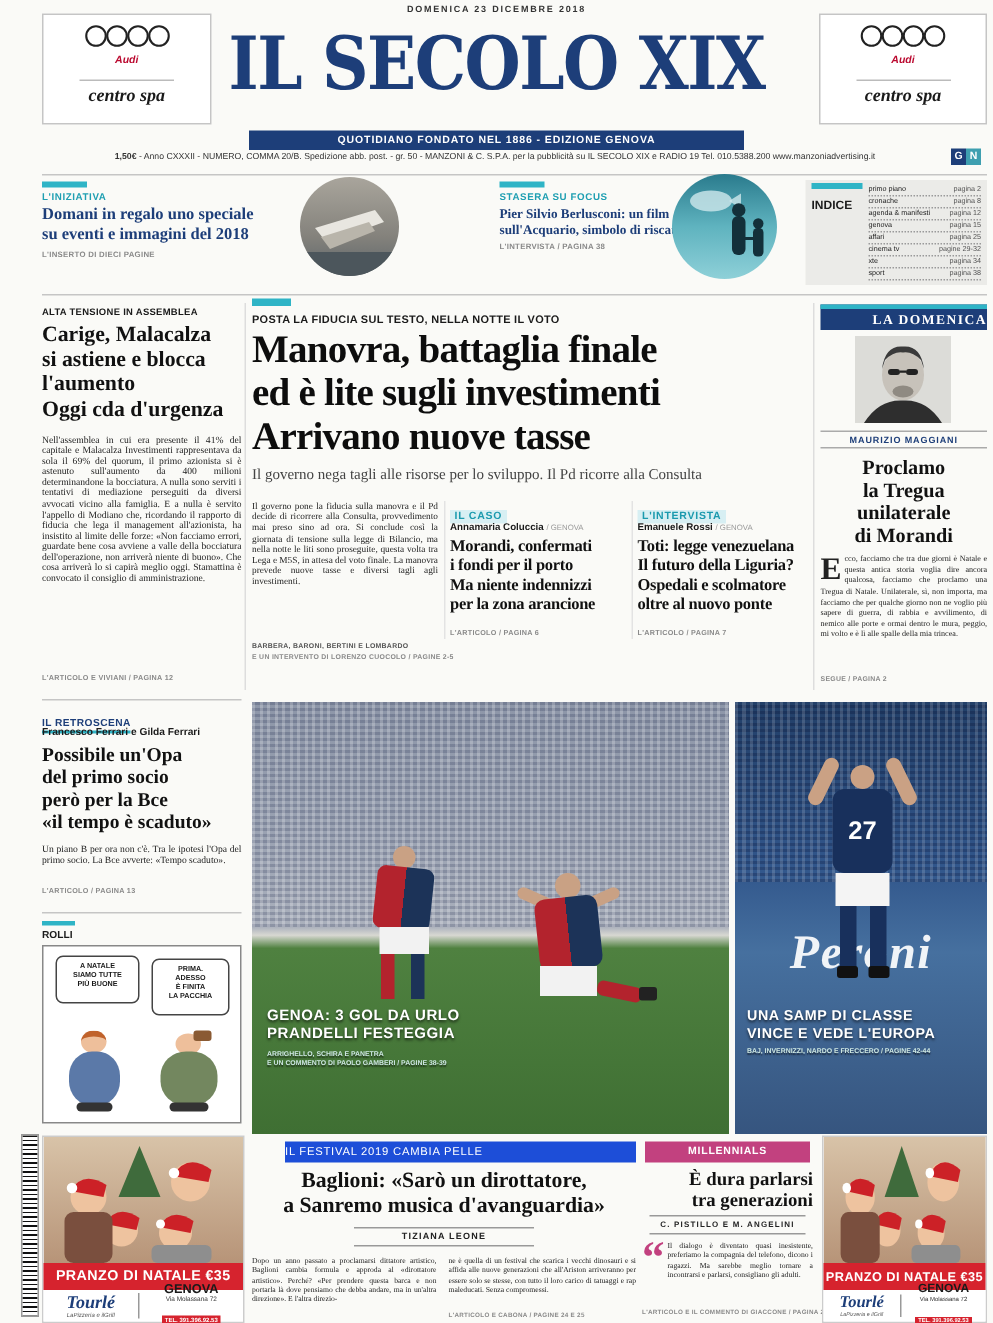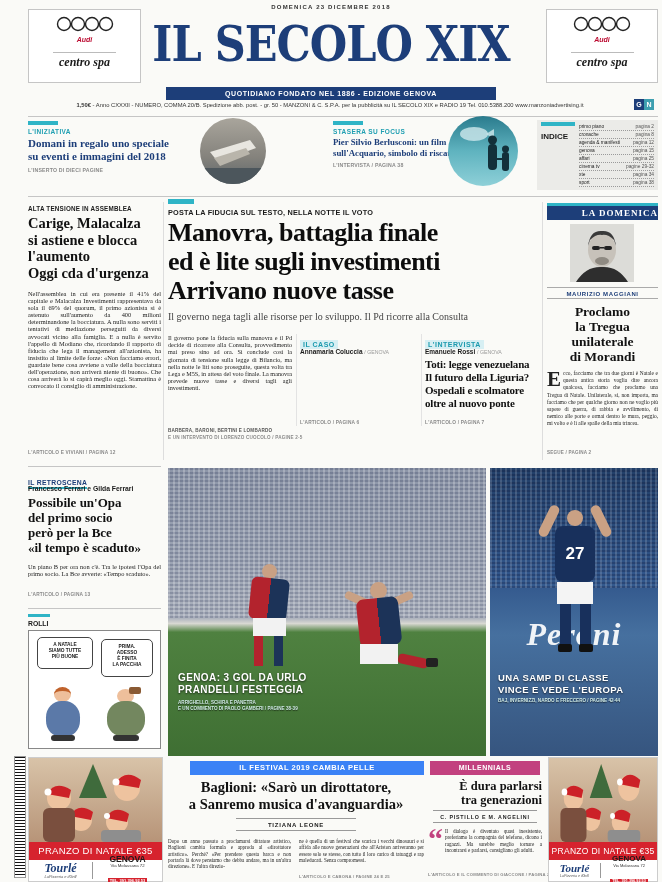--- a/index.html
+++ b/index.html
@@ -19,21 +19,21 @@
   .hl{background:#d7eff3;color:#1b9aae;font-weight:bold;font-size:7px;padding:1px 3px;display:inline-block;letter-spacing:.5px}
   .hr{background:#c5c5c5;height:1px}
   .vr{background:#ddd;width:1px}
   .adbox{border:1px solid #c5c5c5;background:#fff;text-align:center}
   .idxrow{display:flex;justify-content:space-between;font-size:4.8px;height:8px;line-height:8px;border-bottom:1px dotted #9a9a9a;color:#222}
   .idxrow .pg{color:#555}
   .pcap span{display:block;color:#fff;font-weight:800;font-size:10px;line-height:11.5px;letter-spacing:.4px;text-shadow:0 1px 2px rgba(0,0,0,.65)}
   .pcred span{display:block;color:#cfe9e4;font-weight:bold;font-size:4.6px;line-height:6px;text-shadow:0 1px 1px rgba(0,0,0,.6)}
   .bubble{position:absolute;border:1px solid #444;border-radius:5px;background:#fff;font-size:4.8px;font-weight:bold;text-align:center;line-height:6px;padding-top:4px}
   .byrule{border-top:1px solid #999;border-bottom:1px solid #999;text-align:center;font-weight:800;letter-spacing:.8px;color:#222;padding:2.5px 0}
-  .adbanner{background:#d6232e;color:#fff;font-weight:400;text-align:center;letter-spacing:.3px}
+  .adbanner{background:#d6232e;color:#fff;font-weight:700;text-align:center;letter-spacing:.3px}
   .adstrip{display:flex;align-items:center;background:#fff}
 </style>
 </head>
 <body>
 
 <div id="page">
 
   <div class="abs bold" style="top:4px;left:0;width:662px;text-align:center;font-size:6px;letter-spacing:1.2px;color:#333">DOMENICA 23 DICEMBRE 2018</div>
 
   <div class="abs adbox" style="left:28px;top:9px;width:113px;height:74px;padding-top:6px">
@@ -199,20 +199,26 @@
   <div class="abs credit" style="left:168px;top:428px;font-size:4.6px;color:#555">BARBERA, BARONI, BERTINI E LOMBARDO</div>
   <div class="abs credit" style="left:168px;top:435px;font-size:4.6px">E UN INTERVENTO DI LORENZO CUOCOLO / PAGINE 2-5</div>
 
   <div class="abs vr" style="left:296px;top:334px;height:92px;background:#e3e3e3"></div>
   <div class="abs vr" style="left:421px;top:334px;height:92px;background:#e3e3e3"></div>
 
   <div class="abs" style="left:300px;top:333px"><span class="hl">IL CASO</span></div>
   <div class="abs" style="left:300px;top:348px;font-size:6.5px">
     <span class="bold">Annamaria Coluccia</span>
     <span style="color:#999;font-size:5.2px">/ GENOVA</span>
+  </div>
+  <div class="abs serif bold tl" style="left:300px;top:358px;width:121px;font-size:11px;line-height:13px;letter-spacing:-.2px;color:#111">
+    <span>Morandi, confermati</span>
+    <span>i fondi per il porto</span>
+    <span>Ma niente indennizzi</span>
+    <span>per la zona arancione</span>
   </div>
   <div class="abs credit" style="left:300px;top:420px;font-size:4.8px">L'ARTICOLO / PAGINA 6</div>
 
   <div class="abs" style="left:425px;top:333px"><span class="hl">L'INTERVISTA</span></div>
   <div class="abs" style="left:425px;top:348px;font-size:6.5px">
     <span class="bold">Emanuele Rossi</span>
     <span style="color:#999;font-size:5.2px">/ GENOVA</span>
   </div>
   <div class="abs serif bold tl" style="left:425px;top:358px;width:121px;font-size:11px;line-height:13px;letter-spacing:-.2px;color:#111">
     <span>Toti: legge venezuelana</span>
@@ -372,21 +378,21 @@
         <div style="font-size:4px;font-style:italic;color:#555">LaPizzeria e ilGrill</div>
       </div>
       <div style="flex:1;text-align:center">
         <div class="bold" style="font-size:8.5px;line-height:8px">GENOVA</div>
         <div style="font-size:4.3px;color:#333">Via Molassana 72</div>
         <div style="display:inline-block;background:#d6232e;color:#fff;font-size:4px;padding:0 2px;font-weight:bold">TEL. 391.396.92.53</div>
       </div>
     </div>
   </div>
 
-  <div class="abs" style="left:190px;top:761px;width:234px;height:14px;background:#3b82f6;color:#fff;font-size:7.5px;font-weight:700;line-height:14px;text-align:center;letter-spacing:.5px">IL FESTIVAL 2019 CAMBIA PELLE</div>
+  <div class="abs" style="left:190px;top:761px;width:234px;height:14px;background:#1d4ed8;color:#fff;font-size:7.5px;font-weight:400;line-height:14px;letter-spacing:.5px">IL FESTIVAL 2019 CAMBIA PELLE</div>
   <div class="abs serif tl" style="left:168px;top:779px;width:256px;text-align:center;font-weight:800;font-size:14.5px;line-height:17px;color:#111">
     <span>Baglioni: «Sarò un dirottatore,</span>
     <span>a Sanremo musica d'avanguardia»</span>
   </div>
   <div class="abs byrule" style="left:236px;top:818px;width:120px;font-size:6px">TIZIANA LEONE</div>
   <div class="abs serif just" style="left:168px;top:838px;width:123px;height:42px;font-size:5.1px;line-height:6.3px;overflow:hidden;color:#222">Dopo un anno passato a proclamarsi dittatore artistico, Baglioni cambia formula e approda al «dirottatore artistico». Perché? «Per prendere questa barca e non portarla là dove pensiamo che debba andare, ma in un'altra direzione». E l'altra direzio-</div>
   <div class="abs serif just" style="left:299px;top:838px;width:125px;height:36px;font-size:5.1px;line-height:6.3px;overflow:hidden;color:#222">ne è quella di un festival che scarica i vecchi dinosauri e si affida alle nuove generazioni che all'Ariston arriveranno per essere solo se stesse, con tutto il loro carico di tatuaggi e rap maleducati. Senza compromessi.</div>
   <div class="abs credit" style="left:299px;top:874px;font-size:4.2px">L'ARTICOLO E CABONA / PAGINE 24 E 25</div>
 
   <div class="abs" style="left:430px;top:761px;width:110px;height:14px;background:#c2417f;color:#fff;font-size:7px;font-weight:800;line-height:14px;text-align:center;letter-spacing:.5px">MILLENNIALS</div>

